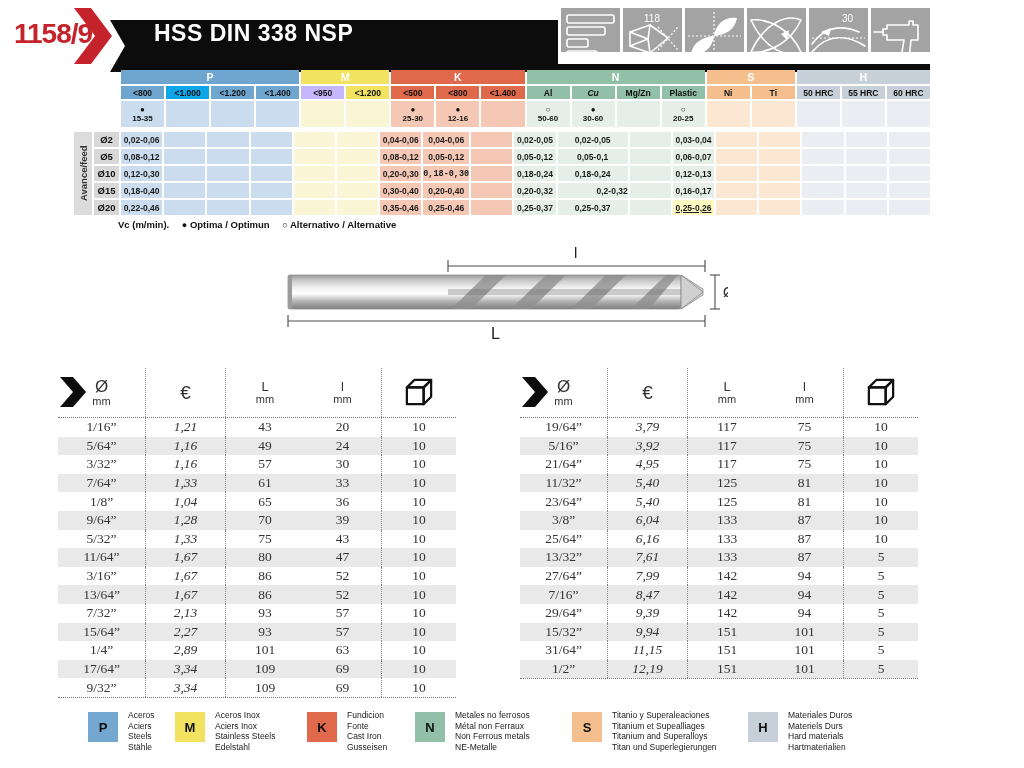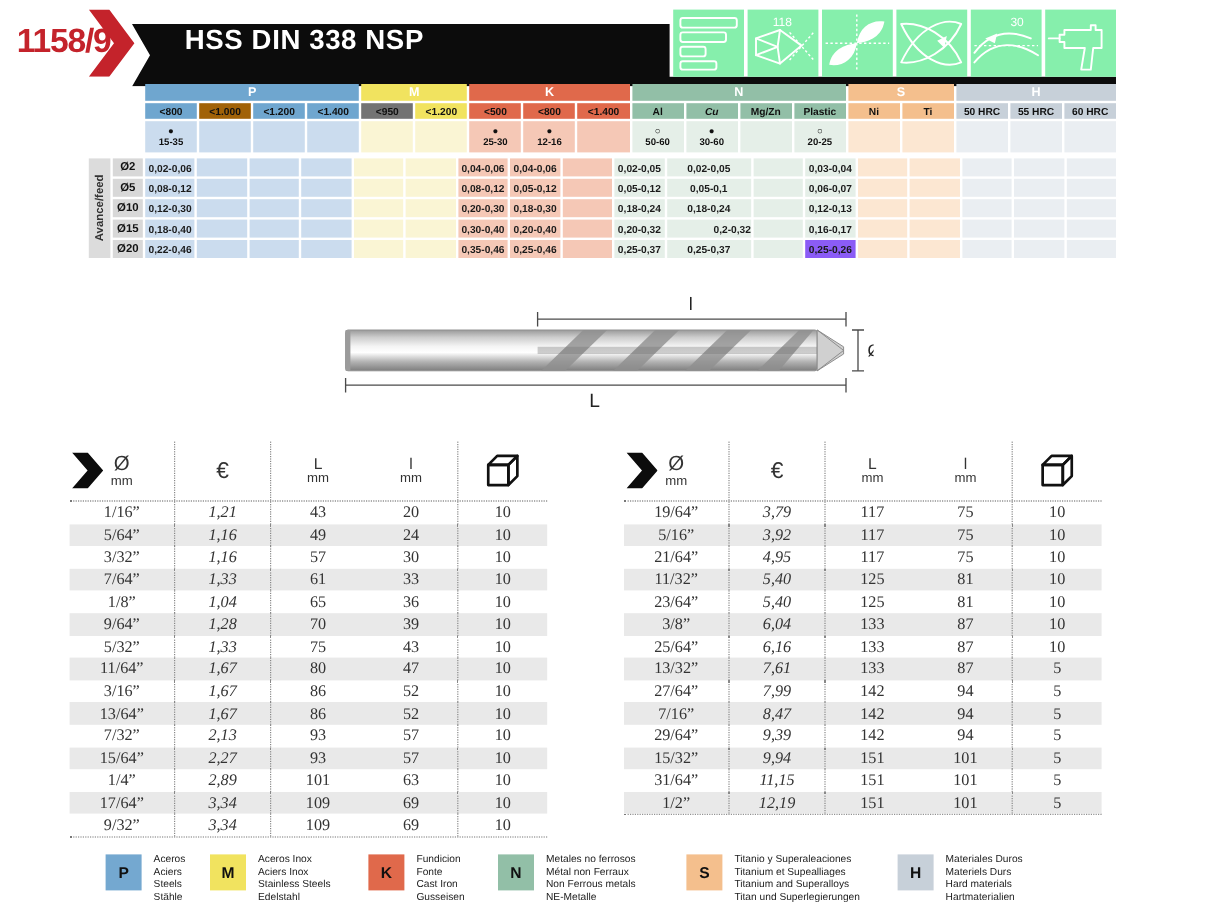--- a/index.html
+++ b/index.html
@@ -6,21 +6,21 @@
   #page{position:relative;width:1024px;height:768px;background:#ffffff;overflow:hidden;
         font-family:"Liberation Sans",sans-serif;color:#111;}
 
   
   #code{position:absolute;left:14px;top:18px;font-size:28px;font-weight:bold;color:#c4232b;letter-spacing:-1px;}
   #chev{position:absolute;left:74px;top:8px;width:40px;height:56px;}
   #titlebar{position:absolute;left:110px;top:20px;width:820px;height:52px;background:#0c0c0c;
             clip-path:polygon(0 0,100% 0,100% 100%,0 100%,15px 50%);display:flex;align-items:flex-start;}
   #title{color:#fff;font-size:23px;font-weight:bold;letter-spacing:.5px;padding-left:44px;white-space:nowrap;}
   #icons{position:absolute;left:558px;top:8px;height:56px;display:flex;gap:3px;background:#fff;padding-left:3px;z-index:3;}
-  .hicon{width:59px;height:56px;background:#86efac;flex:0 0 auto;}
+  .hicon{width:59px;height:44px;background:#a3a3a3;flex:0 0 auto;}
   .hicon svg{width:59px;height:56px;display:block;}
   .wln{stroke:#fff;stroke-width:1.6;fill:none;stroke-linejoin:round;stroke-linecap:round;}
   .wdsh{stroke:#fff;stroke-width:1.2;fill:none;stroke-dasharray:2 2;}
   .wtxt{fill:#fff;font-size:10px;font-family:"Liberation Sans",sans-serif;}
 
   
   #param-wrap{position:absolute;left:74px;top:70px;width:856px;}
   #param-head,#param-body{display:grid;grid-template-columns:18px 25px repeat(18,1fr);gap:2px;}
   #param-head{grid-template-rows:14px 13px 26px;}
   #param-body{grid-template-rows:repeat(5,15px);margin-top:5px;}
@@ -133,24 +133,24 @@
 
   <div id="param-wrap">
     <div id="param-head">
         <div class="pg-group" style="grid-area: 1 / 3 / auto / span 4; background: rgb(111, 166, 207);">P</div>
         <div class="pg-group" style="grid-area: 1 / 7 / auto / span 2; background: rgb(241, 227, 95);">M</div>
         <div class="pg-group" style="grid-area: 1 / 9 / auto / span 3; background: rgb(224, 105, 75);">K</div>
         <div class="pg-group" style="grid-area: 1 / 12 / auto / span 4; background: rgb(146, 191, 167);">N</div>
         <div class="pg-group" style="grid-area: 1 / 16 / auto / span 2; background: rgb(244, 191, 141);">S</div>
         <div class="pg-group" style="grid-area: 1 / 18 / auto / span 3; background: rgb(199, 208, 217);">H</div>
         <div class="pg-col" style="grid-area: 2 / 3; background: rgb(111, 166, 207);">&lt;800</div>
-        <div class="pg-col" style="grid-area: 2 / 4; background: #a16207;">&lt;1.000</div>
+        <div class="pg-col" style="grid-area: 2 / 4; background: #0ea5e9;">&lt;1.000</div>
         <div class="pg-col" style="grid-area: 2 / 5; background: rgb(111, 166, 207);">&lt;1.200</div>
         <div class="pg-col" style="grid-area: 2 / 6; background: rgb(111, 166, 207);">&lt;1.400</div>
-        <div class="pg-col" style="grid-area: 2 / 7; background: #737373;">&lt;950</div>
+        <div class="pg-col" style="grid-area: 2 / 7; background: #c4b5fd;">&lt;950</div>
         <div class="pg-col" style="grid-area: 2 / 8; background: rgb(241, 227, 95);">&lt;1.200</div>
         <div class="pg-col" style="grid-area: 2 / 9; background: rgb(224, 105, 75);">&lt;500</div>
         <div class="pg-col" style="grid-area: 2 / 10; background: rgb(224, 105, 75);">&lt;800</div>
         <div class="pg-col" style="grid-area: 2 / 11; background: rgb(224, 105, 75);">&lt;1.400</div>
         <div class="pg-col" style="grid-area: 2 / 12; background: rgb(146, 191, 167);">Al</div>
         <div class="pg-col" style="grid-area: 2 / 13; background: rgb(146, 191, 167); font-style: italic;">Cu</div>
         <div class="pg-col" style="grid-area: 2 / 14; background: rgb(146, 191, 167);">Mg/Zn</div>
         <div class="pg-col" style="grid-area: 2 / 15; background: rgb(146, 191, 167);">Plastic</div>
         <div class="pg-col" style="grid-area: 2 / 16; background: rgb(244, 191, 141); text-align: right;">Ni</div>
         <div class="pg-col" style="grid-area: 2 / 17; background: rgb(244, 191, 141);">Ti</div>
@@ -271,21 +271,21 @@
         <div class="pg-cell" style="grid-area: 2 / 19; background: rgb(234, 238, 242);"></div>
         <div class="pg-cell" style="grid-area: 2 / 20; background: rgb(234, 238, 242);"></div>
         <div class="pg-dia" style="grid-area: 3 / 2;">Ø10</div>
         <div class="pg-cell" style="grid-area: 3 / 3; background: rgb(203, 220, 238);">0,12-0,30</div>
         <div class="pg-cell" style="grid-area: 3 / 4; background: rgb(203, 220, 238);"></div>
         <div class="pg-cell" style="grid-area: 3 / 5; background: rgb(203, 220, 238);"></div>
         <div class="pg-cell" style="grid-area: 3 / 6; background: rgb(203, 220, 238);"></div>
         <div class="pg-cell" style="grid-area: 3 / 7; background: rgb(250, 245, 212);"></div>
         <div class="pg-cell" style="grid-area: 3 / 8; background: rgb(250, 245, 212);"></div>
         <div class="pg-cell" style="grid-area: 3 / 9; background: rgb(245, 200, 182);">0,20-0,30</div>
-        <div class="pg-cell" style="grid-area: 3 / 10; background: rgb(245, 200, 182);">0,18-0,30</div>
+        <div class="pg-cell" style="grid-area: 3 / 10; background: rgb(245, 200, 182); font-family: Liberation Mono, monospace;">0,18-0,30</div>
         <div class="pg-cell" style="grid-area: 3 / 11; background: rgb(245, 200, 182);"></div>
         <div class="pg-cell" style="grid-area: 3 / 12; background: rgb(229, 239, 232);">0,18-0,24</div>
         <div class="pg-cell" style="grid-area: 3 / 13; background: rgb(229, 239, 232);">0,18-0,24</div>
         <div class="pg-cell" style="grid-area: 3 / 14; background: rgb(229, 239, 232);"></div>
         <div class="pg-cell" style="grid-area: 3 / 15; background: rgb(229, 239, 232);">0,12-0,13</div>
         <div class="pg-cell" style="grid-area: 3 / 16; background: rgb(252, 231, 210);"></div>
         <div class="pg-cell" style="grid-area: 3 / 17; background: rgb(252, 231, 210);"></div>
         <div class="pg-cell" style="grid-area: 3 / 18; background: rgb(234, 238, 242);"></div>
         <div class="pg-cell" style="grid-area: 3 / 19; background: rgb(234, 238, 242);"></div>
         <div class="pg-cell" style="grid-area: 3 / 20; background: rgb(234, 238, 242);"></div>
@@ -314,27 +314,34 @@
         <div class="pg-cell" style="grid-area: 5 / 5; background: rgb(203, 220, 238);"></div>
         <div class="pg-cell" style="grid-area: 5 / 6; background: rgb(203, 220, 238);"></div>
         <div class="pg-cell" style="grid-area: 5 / 7; background: rgb(250, 245, 212);"></div>
         <div class="pg-cell" style="grid-area: 5 / 8; background: rgb(250, 245, 212);"></div>
         <div class="pg-cell" style="grid-area: 5 / 9; background: rgb(245, 200, 182);">0,35-0,46</div>
         <div class="pg-cell" style="grid-area: 5 / 10; background: rgb(245, 200, 182);">0,25-0,46</div>
         <div class="pg-cell" style="grid-area: 5 / 11; background: rgb(245, 200, 182);"></div>
         <div class="pg-cell" style="grid-area: 5 / 12; background: rgb(229, 239, 232);">0,25-0,37</div>
         <div class="pg-cell" style="grid-area: 5 / 13; background: rgb(229, 239, 232);">0,25-0,37</div>
         <div class="pg-cell" style="grid-area: 5 / 14; background: rgb(229, 239, 232);"></div>
-        <div class="pg-cell" style="grid-area: 5 / 15; background: #8b5cf6;">0,25-0,26</div>
+        <div class="pg-cell" style="grid-area: 5 / 15; background: #fef9c3; text-decoration: underline;">0,25-0,26</div>
         <div class="pg-cell" style="grid-area: 5 / 16; background: rgb(252, 231, 210);"></div>
         <div class="pg-cell" style="grid-area: 5 / 17; background: rgb(252, 231, 210);"></div>
         <div class="pg-cell" style="grid-area: 5 / 18; background: rgb(234, 238, 242);"></div>
         <div class="pg-cell" style="grid-area: 5 / 19; background: rgb(234, 238, 242);"></div>
         <div class="pg-cell" style="grid-area: 5 / 20; background: rgb(234, 238, 242);"></div>
       </div>
+    <div id="param-foot">
+      <span>Vc (m/min).</span>
+      <span class="sp d1">●</span>
+      <span>Optima / Optimun</span>
+      <span class="sp d1">○</span>
+      <span>Alternativo / Alternative</span>
+    </div>
   </div>
 
   <svg id="figure" viewBox="0 0 450 100">
     <defs>
       <linearGradient id="met" x1="0" y1="0" x2="0" y2="1">
         <stop offset="0" stop-color="#9a9a9a"></stop>
           <stop offset="0.18" stop-color="#cdcdcd"></stop>
         <stop offset="0.40" stop-color="#f4f4f4"></stop>
           <stop offset="0.55" stop-color="#ffffff"></stop>
         <stop offset="0.78" stop-color="#b2b2b2"></stop>

